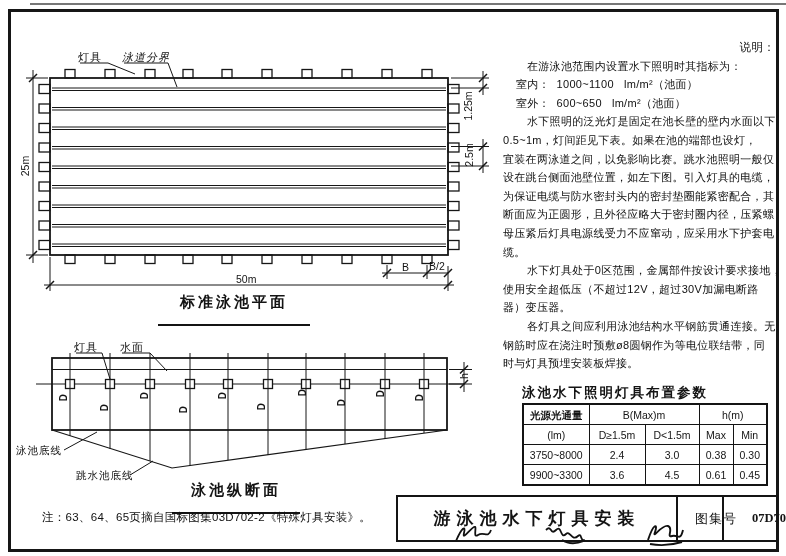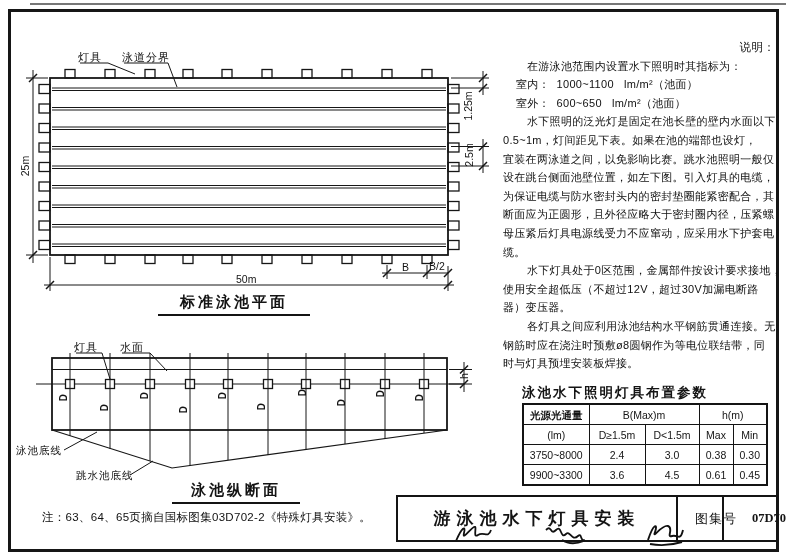--- a/index.html
+++ b/index.html
@@ -9,21 +9,21 @@
     overflow:hidden;
   }
   .abs{position:absolute;}
   
   #frame{left:8px;top:9px;width:765px;height:537px;border:3px solid #161616;}
   #scanline{left:30px;top:3px;width:756px;height:0;border-top:2px solid #4a4a4a;opacity:.75;}
   
   .dlabel{font-size:11px;letter-spacing:1px;white-space:nowrap;color:#101010;}
   .rot{transform:rotate(-90deg);transform-origin:center center;text-align:center;}
   .dia-title{font-size:15px;font-weight:bold;letter-spacing:3px;text-align:center;
-    border-bottom:2px solid #141414;padding-bottom:2px;white-space:nowrap;}
+    border-bottom:2px solid #141414;padding-bottom:12px;white-space:nowrap;}
   .dimtext{font-size:10.5px;white-space:nowrap;}
   .dspc{font-size:10px;font-weight:bold;}
   
   .nline{font-size:11px;line-height:18.6px;white-space:pre;letter-spacing:.3px;color:#101010;}
   .ind1{padding-left:13px;}
   .ind2{padding-left:24px;}
   #notes-block{left:503px;top:38px;width:272px;}
   #notes-heading{font-size:11.5px;text-align:right;}
   
   #ptable-title{left:522px;top:384px;width:246px;font-size:13.5px;
@@ -200,21 +200,21 @@
 
       <g stroke-width="1">
         <path d="M449 369.5 H472 M449 384 H472"></path>
         <path d="M464 362 V392"></path>
         <path d="M460 373.5 L468 365.5 M460 388 L468 380" stroke-width="1.5"></path>
       </g>
     </g>
   </svg>
 
   <div class="abs dlabel" style="left:78px;top:50px;">灯具</div>
-  <div class="abs dlabel" style="left:122px;top:50px;">泳道分界</div>
+  <div class="abs dlabel" style="left:122px;top:50px;font-style:italic;">泳道分界</div>
   <div class="abs dimtext rot" style="left:5px;top:160px;width:40px;">25m</div>
   <div class="abs dimtext" style="left:236px;top:273px;">50m</div>
   <div class="abs dimtext rot" style="left:448px;top:100px;width:40px;">1.25m</div>
   <div class="abs dimtext rot" style="left:449px;top:149px;width:40px;">2.5m</div>
   <div class="abs dimtext" style="left:402px;top:261px;">B</div>
   <div class="abs dimtext" style="left:429px;top:260px;">B/2</div>
   <div class="abs dia-title" style="left:158px;top:293px;width:152px;">标准泳池平面</div>
 
   <div class="abs dlabel" style="left:74px;top:340px;">灯具</div>
   <div class="abs dlabel" style="left:120px;top:340px;">水面</div>

